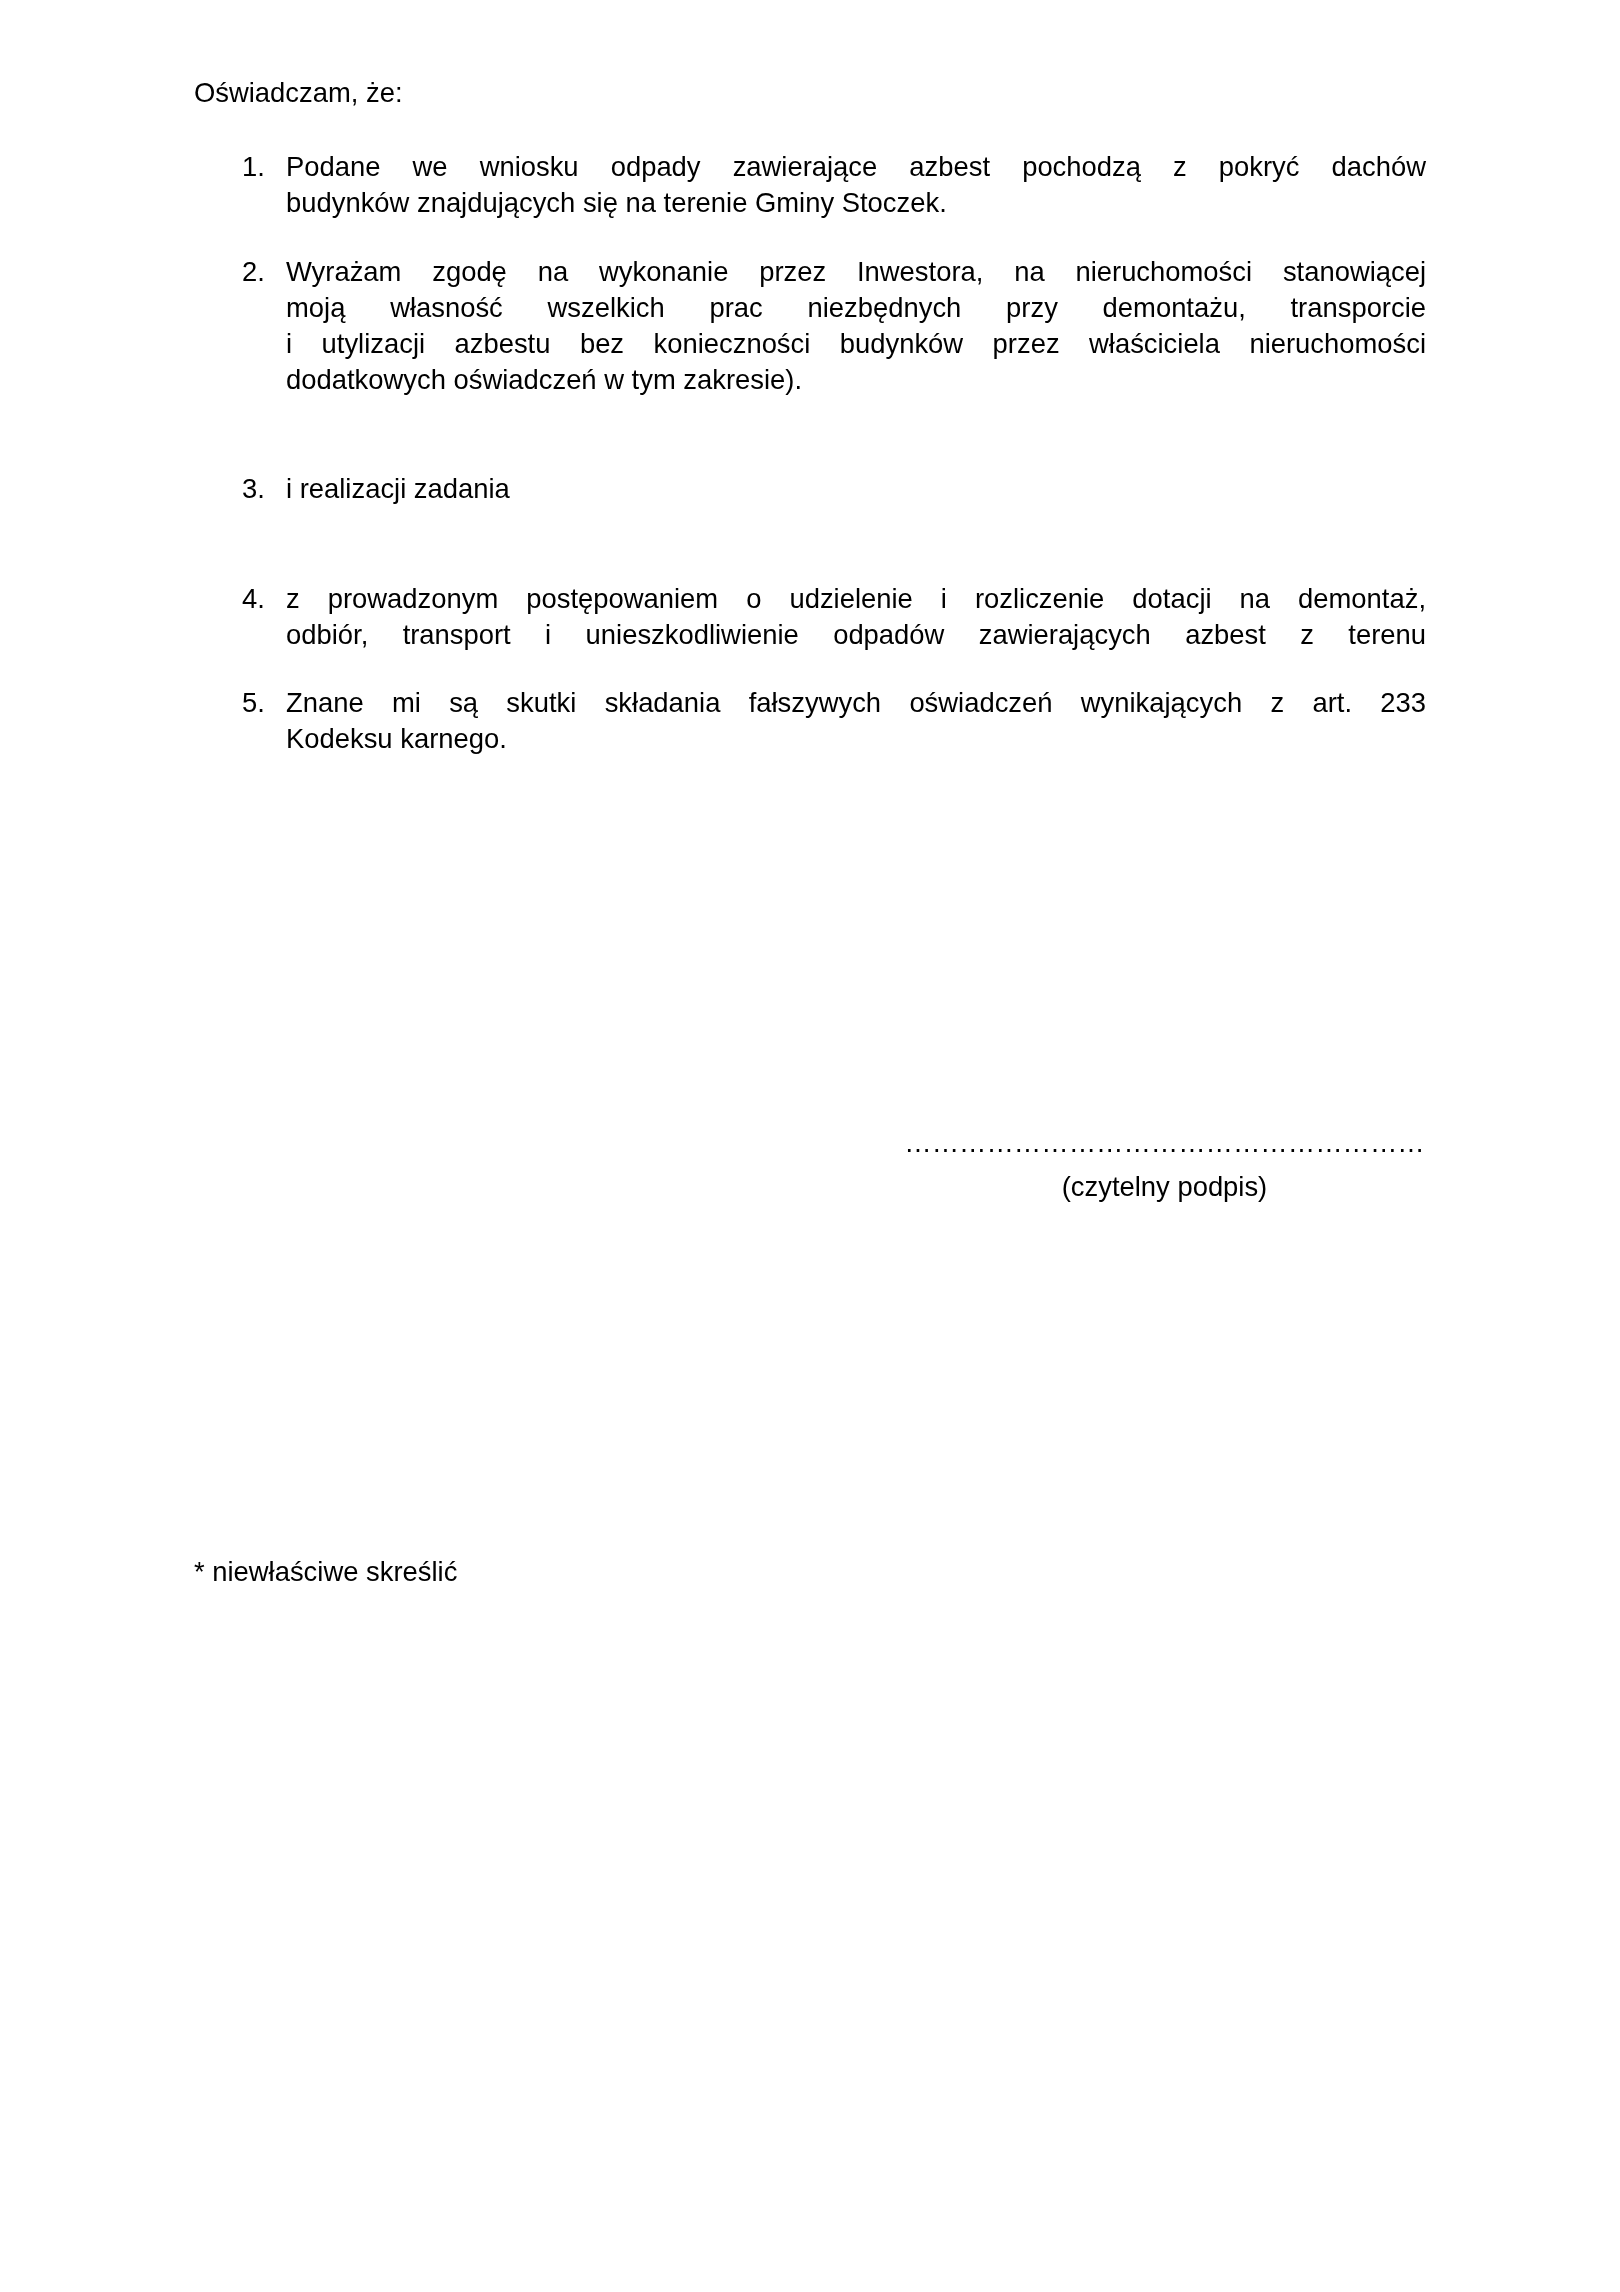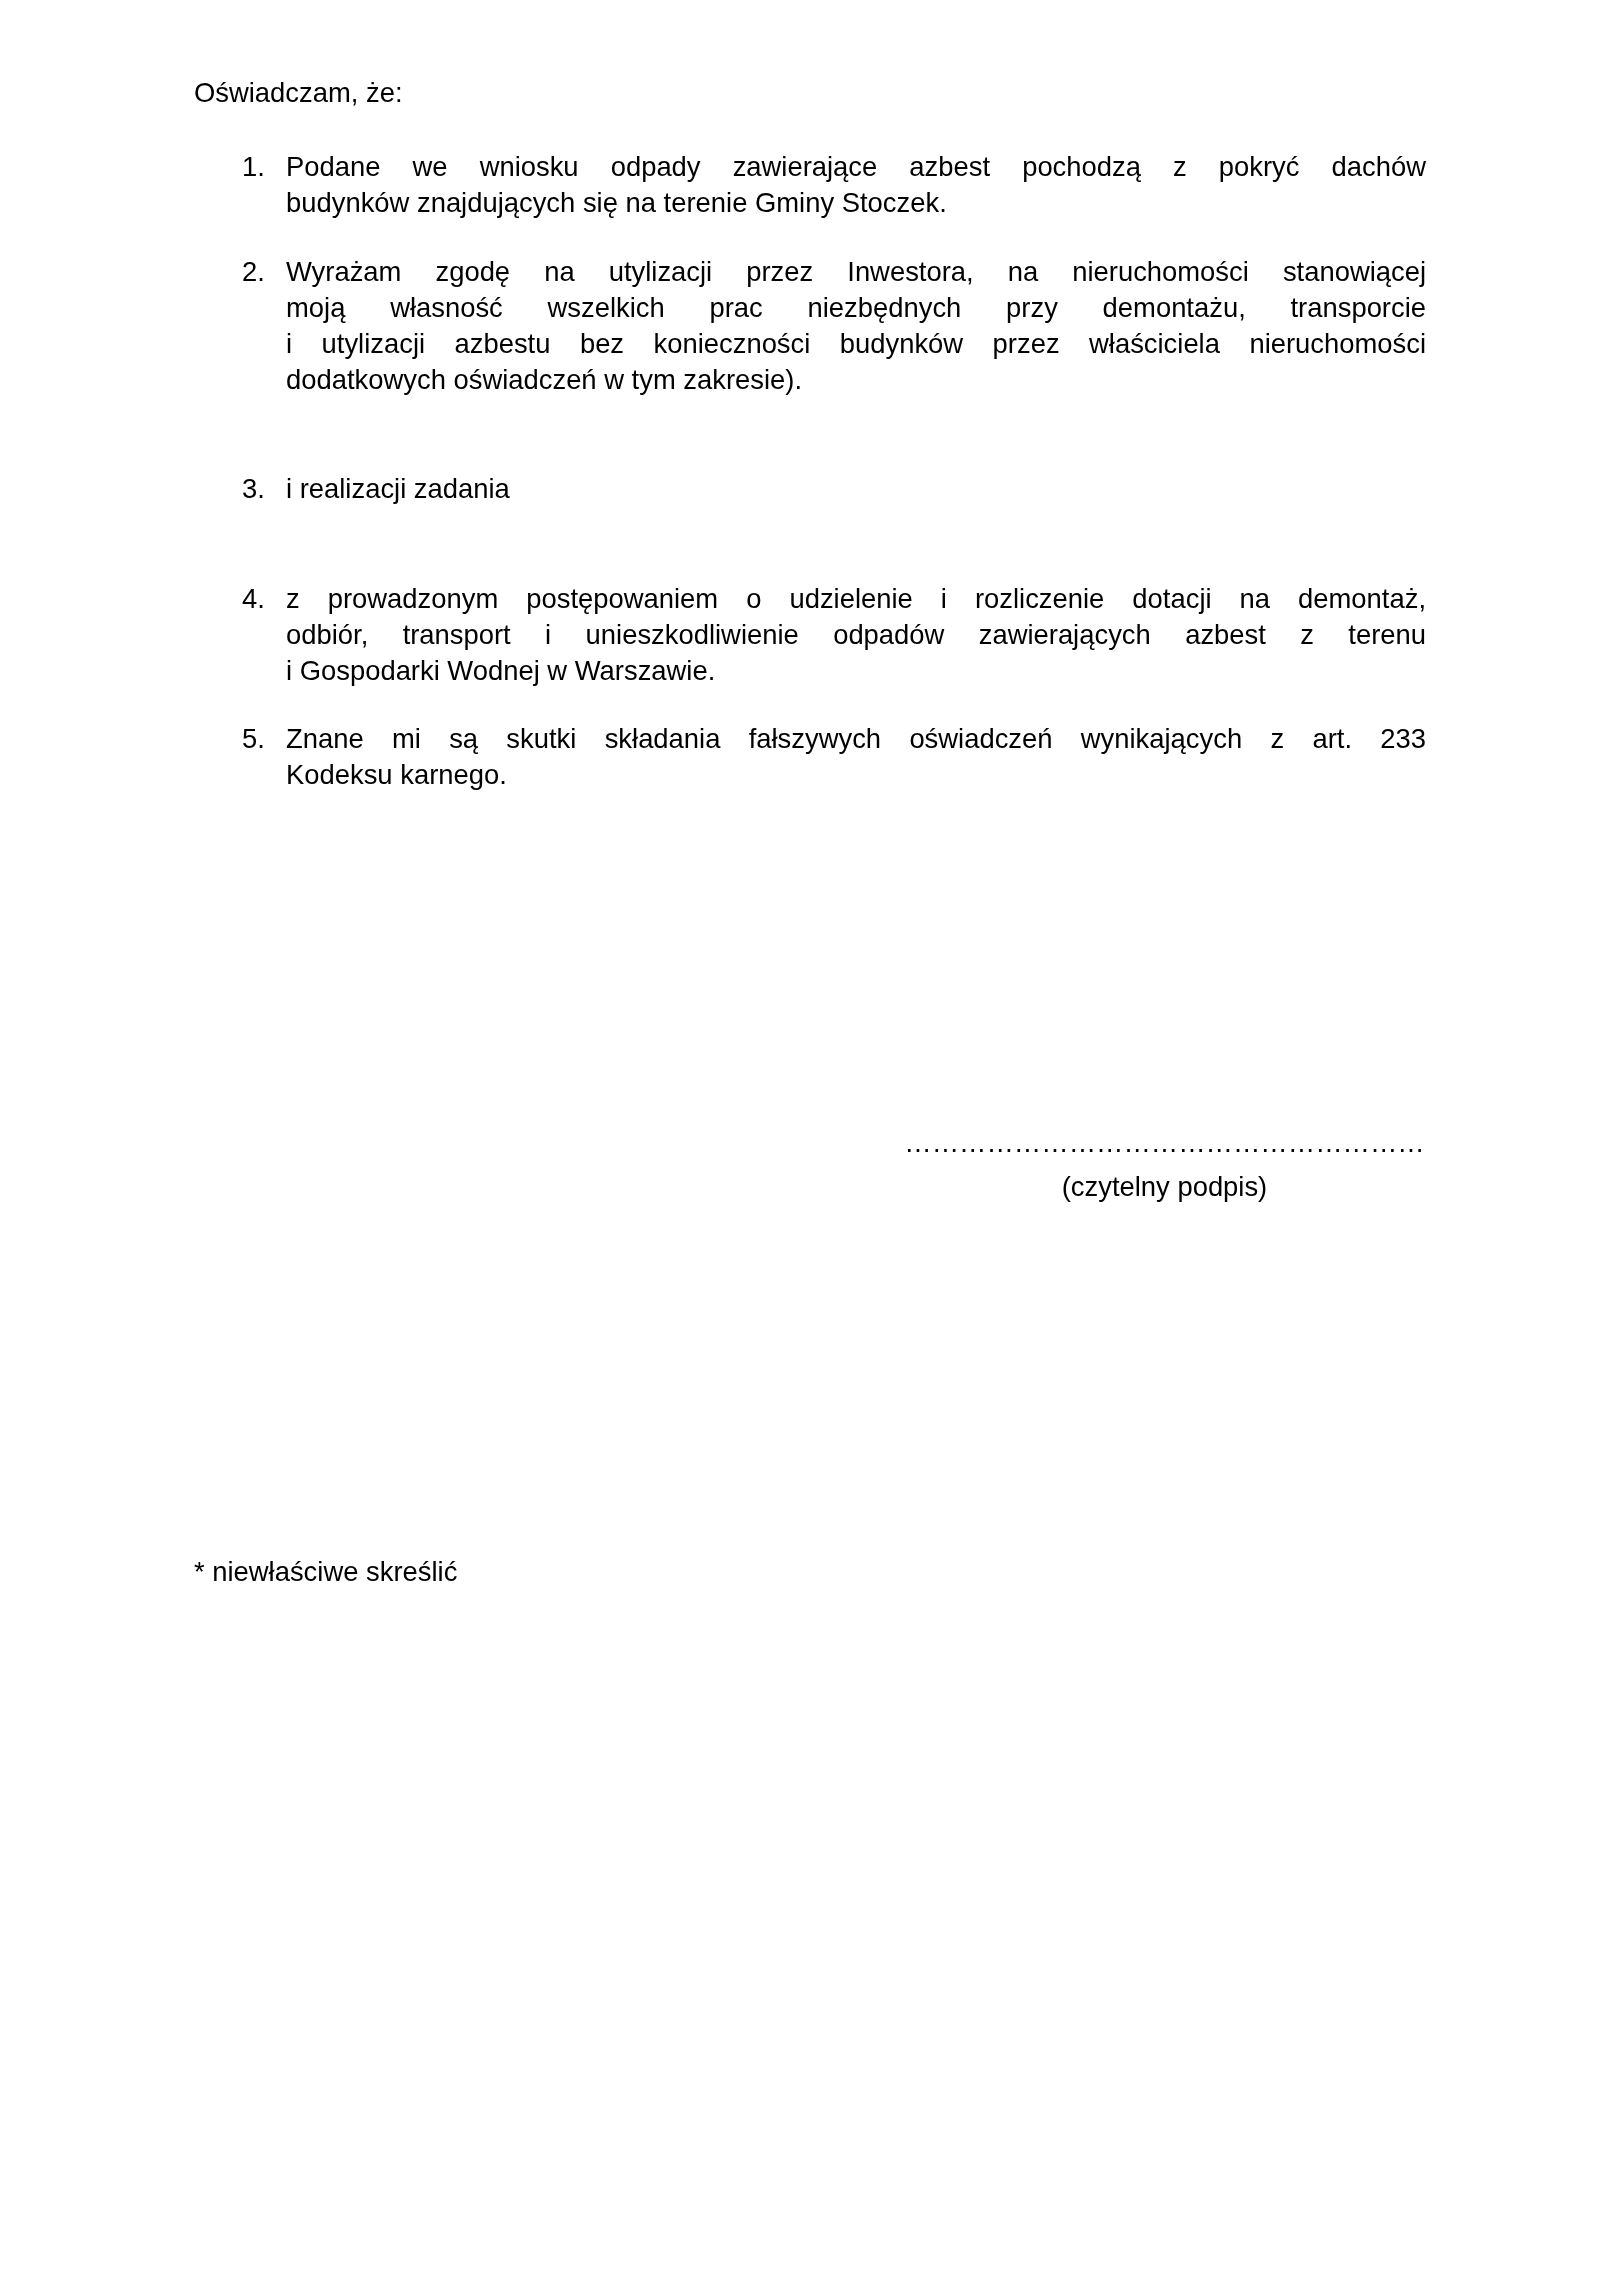--- a/index.html
+++ b/index.html
@@ -86,40 +86,39 @@
     <span class="num">1.</span>
     <div class="lines">
           <div class="line fill">Podane we wniosku odpady zawierające azbest pochodzą z pokryć dachów</div>
           <div class="line">budynków znajdujących się na terenie Gminy Stoczek.</div>
         </div>
   </div>
 
   <div class="item">
     <span class="num">2.</span>
     <div class="lines">
-          <div class="line fill">Wyrażam zgodę na utylizacji przez Inwestora, na nieruchomości stanowiącej</div>
+          <div class="line fill">Wyrażam zgodę na wykonanie przez Inwestora, na nieruchomości stanowiącej</div>
           <div class="line fill">moją własność wszelkich prac niezbędnych przy demontażu, transporcie</div>
           <div class="line fill">i utylizacji azbestu bez konieczności budynków przez właściciela nieruchomości</div>
           <div class="line">dodatkowych oświadczeń w tym zakresie).</div>
         </div>
   </div>
 
   <div class="item">
     <span class="num">3.</span>
     <div class="lines">
           <div class="line">i realizacji zadania</div>
         </div>
   </div>
 
   <div class="item">
     <span class="num">4.</span>
     <div class="lines">
           <div class="line fill">z prowadzonym postępowaniem o udzielenie i rozliczenie dotacji na demontaż,</div>
           <div class="line fill">odbiór, transport i unieszkodliwienie odpadów zawierających azbest z terenu</div>
-          <div class="line">i Gospodarki Wodnej w Warszawie.</div>
         </div>
   </div>
 
   <div class="item">
     <span class="num">5.</span>
     <div class="lines">
           <div class="line fill">Znane mi są skutki składania fałszywych oświadczeń wynikających z art. 233</div>
           <div class="line">Kodeksu karnego.</div>
         </div>
   </div>

